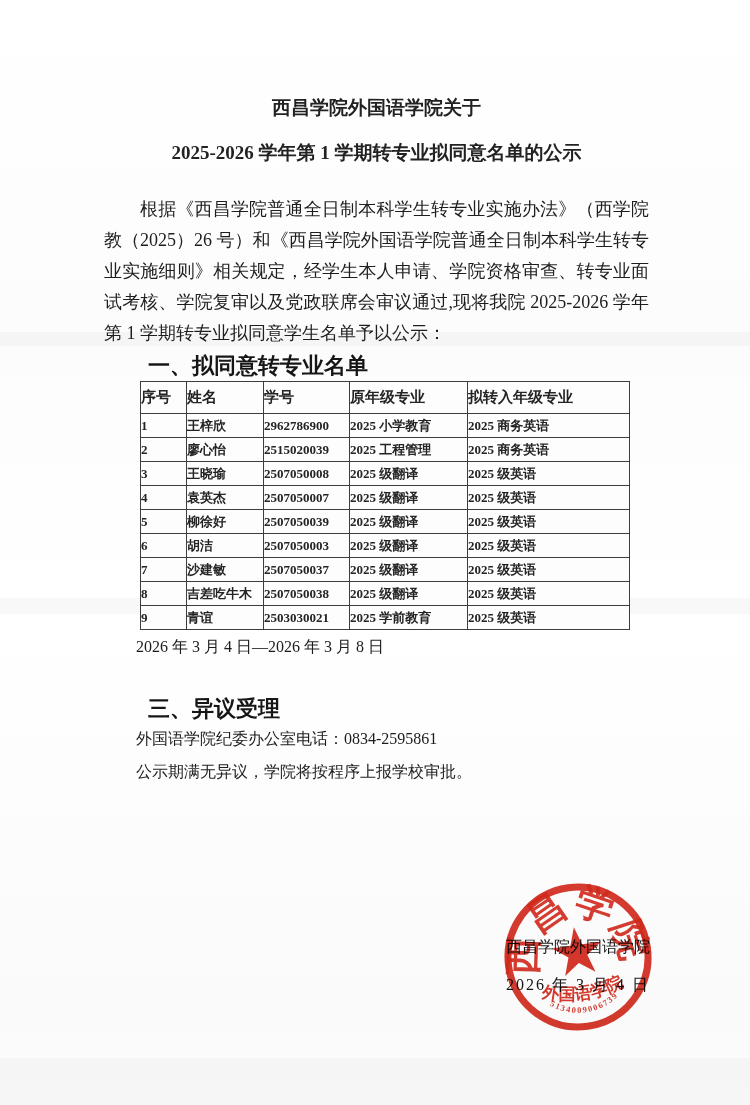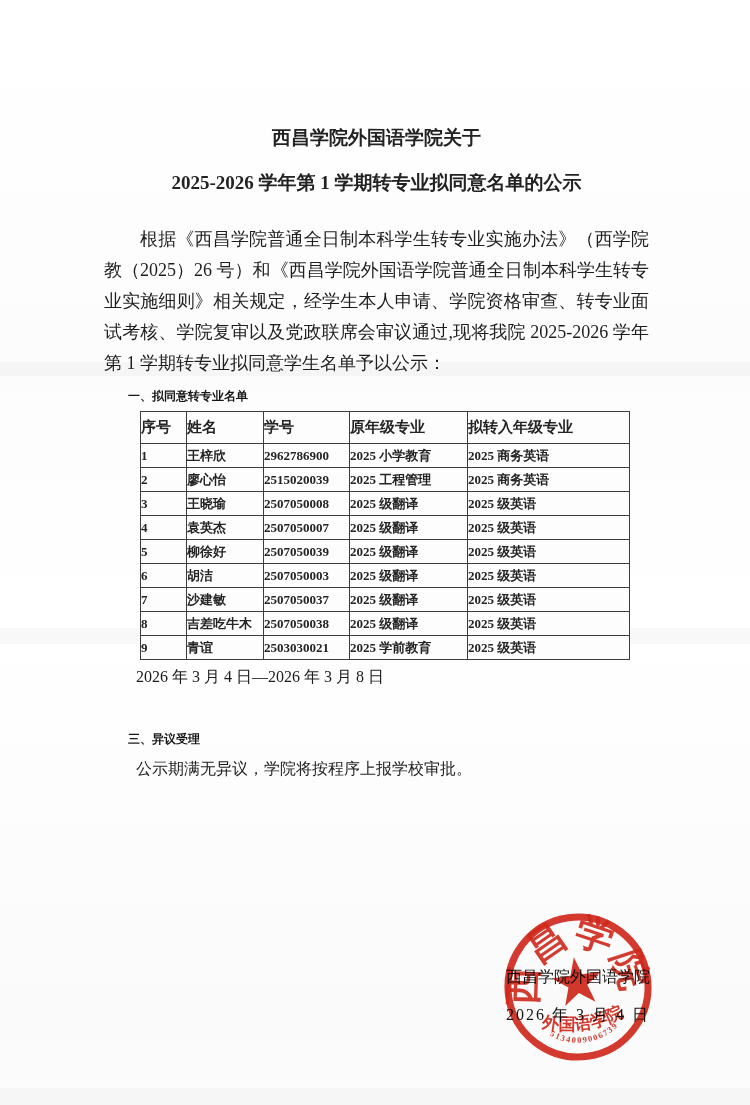--- a/index.html
+++ b/index.html
@@ -9,21 +9,20 @@
     background: #ffffff;
     color: #1c1c1c;
     position: relative;
     overflow: hidden;
   }
   .page {
     position: absolute;
     inset: 0;
     background:
       linear-gradient(180deg, rgba(0,0,0,0.00) 0%, rgba(0,0,0,0.012) 30%, rgba(0,0,0,0.00) 55%, rgba(0,0,0,0.018) 92%, rgba(0,0,0,0.01) 100%);
-    margin-top: 30px;
   }
   .scan-band {
     position: absolute;
     left: 0; width: 100%;
     background: rgba(110,110,110,0.05);
     pointer-events: none;
   }
   .content {
     position: absolute;
     left: 104px;
@@ -41,21 +40,21 @@
   .title-2 { margin-top: 19px; }
   .intro {
     margin-top: 28px;
     font-size: 18px;
     line-height: 31px;
     text-align: justify;
     text-indent: 2em;
     color: #1e1e1e;
   }
   .section-heading {
-    font-size: 12px;
+    font-size: 22px;
     font-weight: bold;
     line-height: 26px;
     text-indent: 2em;
     color: #161616;
   }
   .sh-1 { margin-top: 4px; }
   .sh-2 { margin-top: 21px; }
   .sh-3 { margin-top: 36px; }
   .plain-line {
     font-size: 16px;
@@ -214,20 +213,21 @@
             <td>2503030021</td>
             <td>2025 学前教育</td>
             <td>2025 级英语</td>
           </tr>
         </tbody>
     </table>
 
     <p class="plain-line">2026 年 3 月 4 日—2026 年 3 月 8 日</p>
 
     <div class="section-heading sh-3">三、异议受理</div>
+    <p class="phone-line">外国语学院纪委办公室电话：0834-2595861</p>
     <p class="phone-line">公示期满无异议，学院将按程序上报学校审批。</p>
   </div>
 
   <div class="signature">
     <div class="sig-org">西昌学院外国语学院</div>
     <div class="sig-date">2026 年 3 月 4 日</div>
   </div>
 
   <svg class="seal" viewBox="0 0 172 172" aria-hidden="true">
     <g transform="rotate(-8 86 86)">

